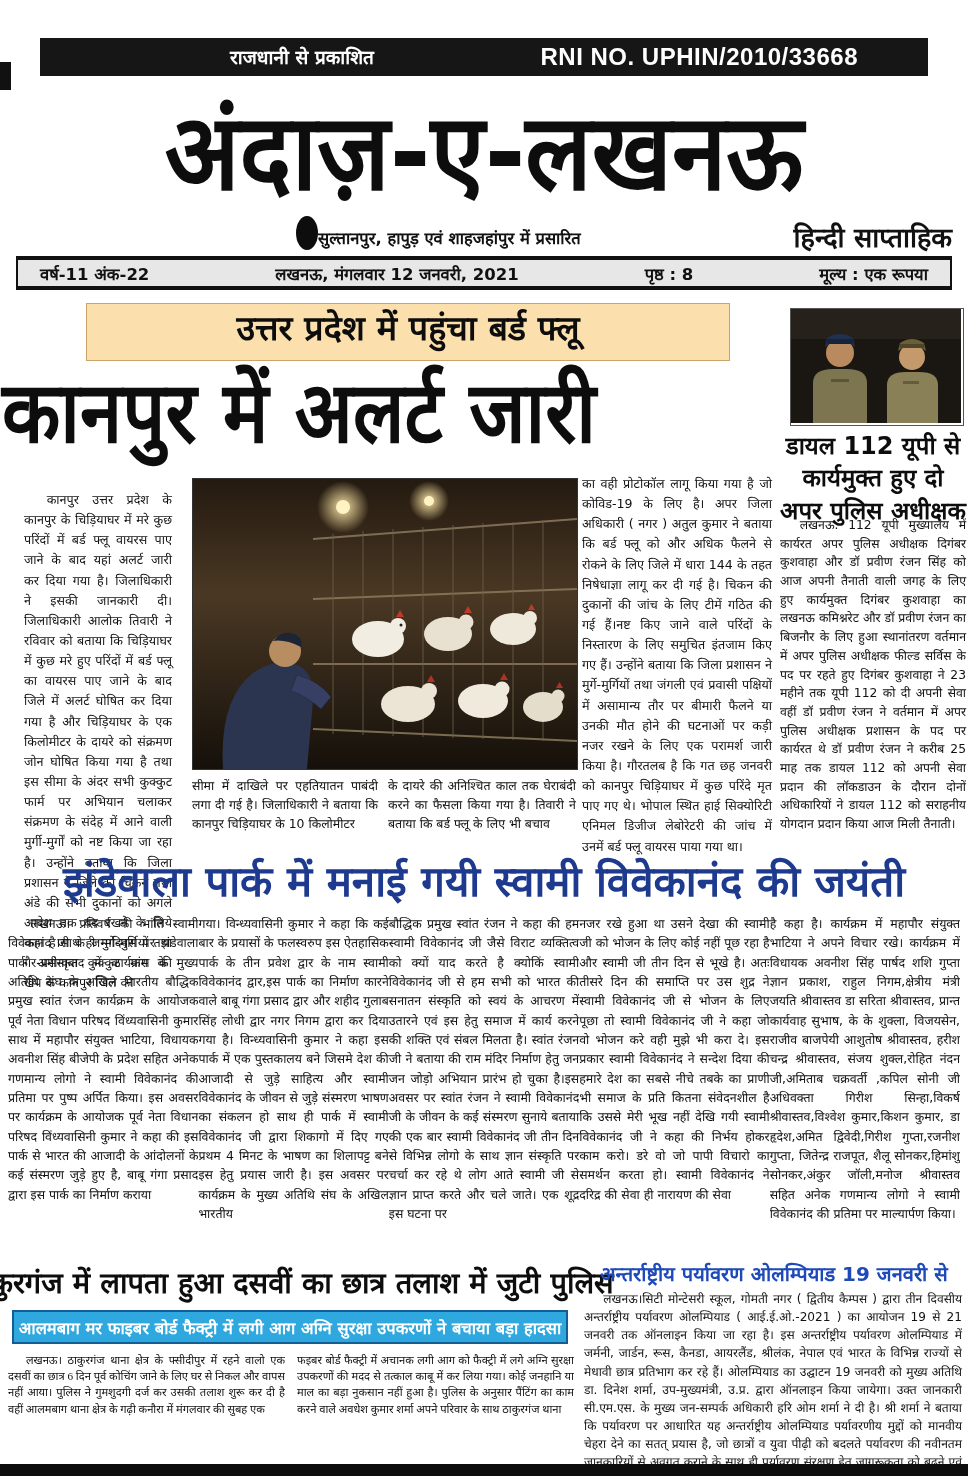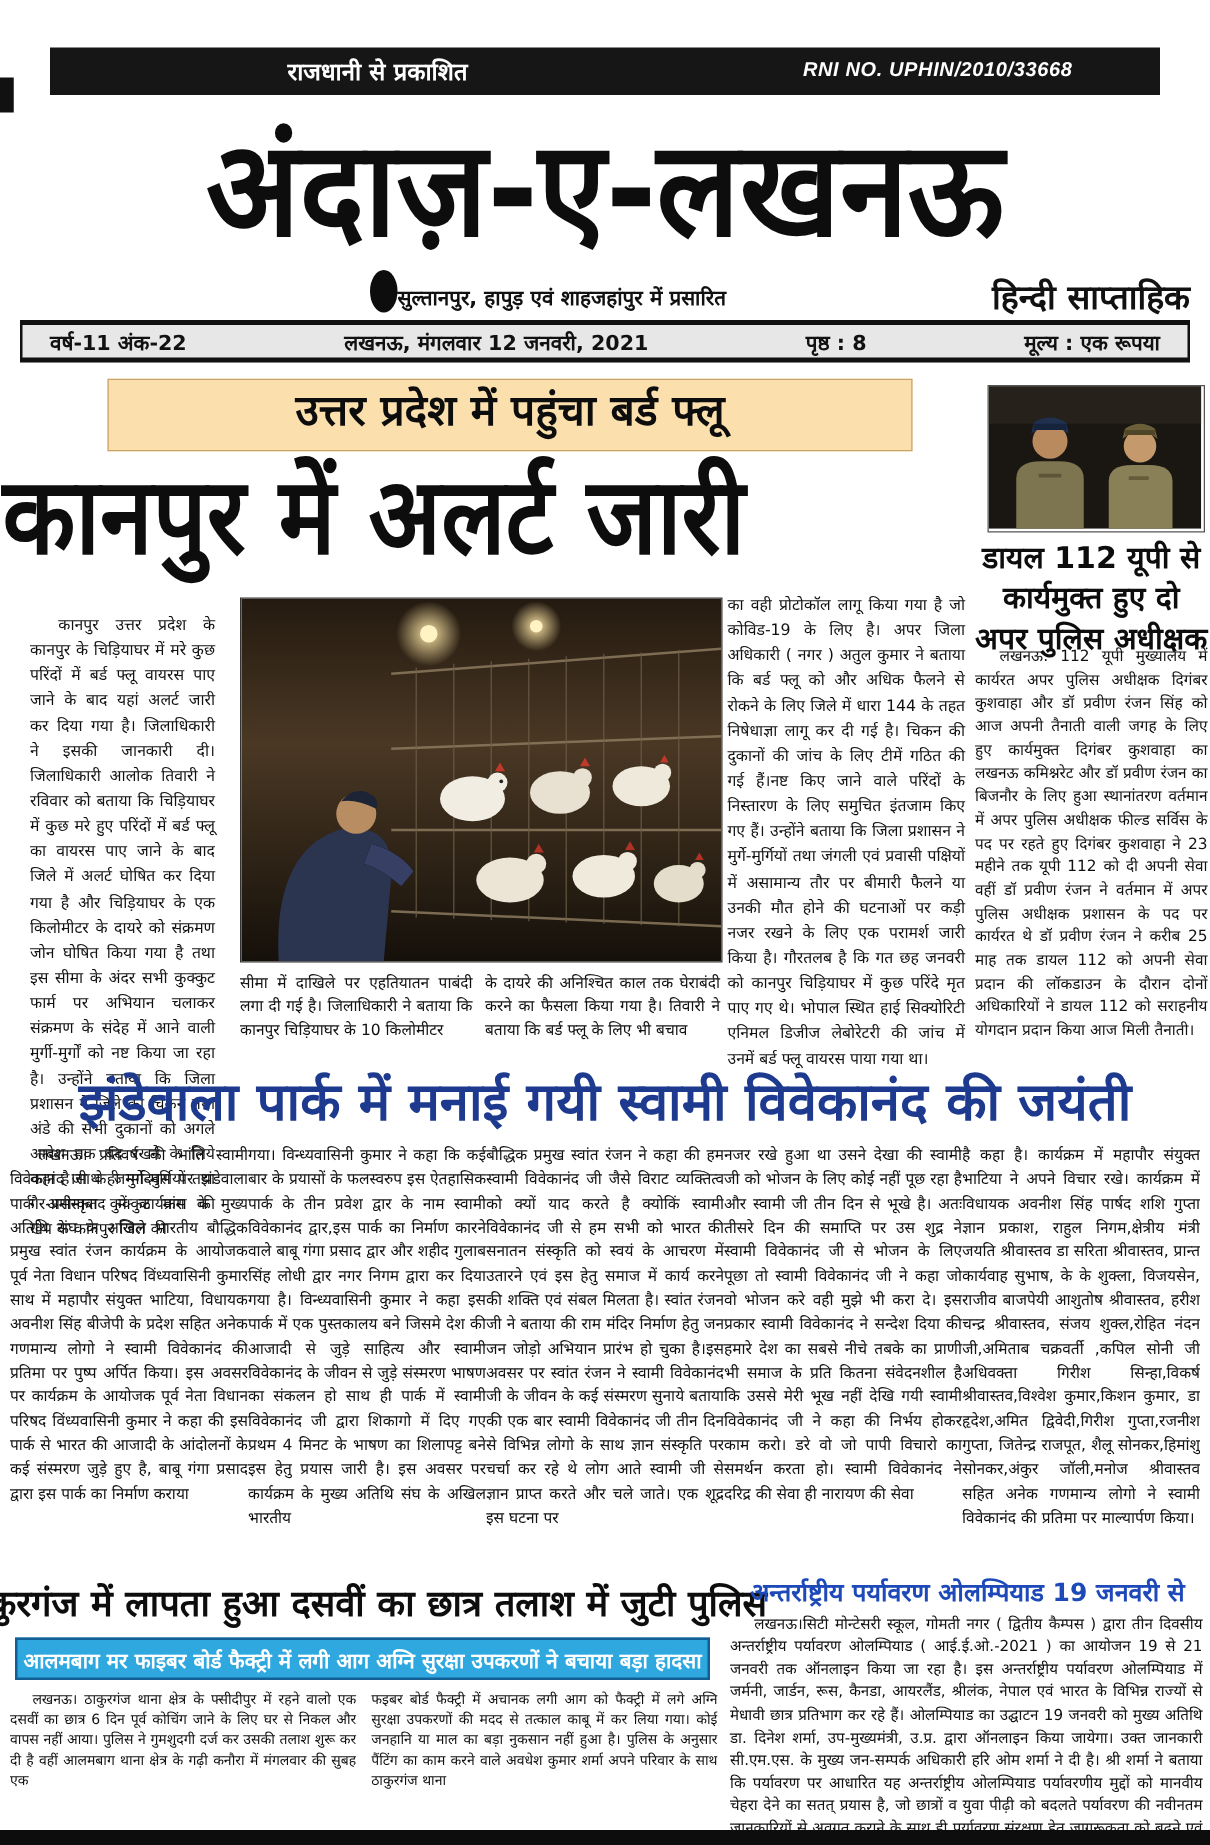--- a/index.html
+++ b/index.html
@@ -6,21 +6,21 @@
   .page{
     position:relative;width:968px;height:1476px;margin:0 auto;
     background:#ffffff;overflow:hidden;
     font-family:"DejaVu Sans",sans-serif;color:#111;
   }
   .abs{position:absolute;}
   
   .topbar{left:40px;top:38px;width:888px;height:38px;background:#161616;color:#fff;
     display:flex;align-items:center;justify-content:space-between;padding:0 70px 0 190px;box-sizing:border-box;}
   .topbar .t-left{font-weight:bold;font-size:19px;}
-  .topbar .t-right{font-weight:bold;font-size:16px;letter-spacing:.5px;font-family:"Liberation Sans",sans-serif;font-style:italic;}
+  .topbar .t-right{font-weight:bold;font-size:24px;letter-spacing:.5px;font-family:"Liberation Sans",sans-serif;}
   .edge-tab{left:0;top:62px;width:11px;height:28px;background:#111;}
   
   .masthead{left:0;top:78px;width:968px;height:148px;display:flex;align-items:center;justify-content:center;}
   .masthead .title{font-size:98px;font-weight:900;line-height:1;color:#0d0d0d;transform:scaleY(1.08);white-space:nowrap;}
   .subrow{left:0;top:224px;width:968px;height:30px;padding-left:36px;}
   .subrow .circ{position:absolute;left:296px;top:-8px;width:22px;height:34px;background:#0d0d0d;border-radius:50%;}
   .subrow .sub{position:absolute;left:318px;top:2px;font-weight:bold;font-size:16.5px;}
   .subrow .weekly{position:absolute;right:52px;top:-6px;font-weight:bold;font-size:27px;}
   
   .dateline{left:16px;top:256px;width:936px;height:34px;background:#e7e7e7;
@@ -49,21 +49,21 @@
     font-weight:900;font-size:42px;color:#1d3a8f;white-space:nowrap;}
   .viv-cols{left:8px;top:914px;width:952px;height:338px;display:flex;}
   .viv-col{flex:1;font-size:12.4px;line-height:1.56;text-align:justify;overflow:hidden;}
   .viv-col p{margin:0;}
   .viv-col.first p{text-indent:1.8em;}
   
   .thk-headline{left:0;top:1256px;width:580px;height:50px;display:flex;align-items:center;justify-content:center;
     font-weight:900;font-size:29px;color:#0d0d0d;white-space:nowrap;}
   .thk-band{left:12px;top:1310px;width:556px;height:34px;background:#2fa8e0;border:2px solid #135f93;
     display:flex;align-items:center;justify-content:center;color:#fff;font-weight:bold;font-size:16.5px;box-sizing:border-box;white-space:nowrap;}
-  .thk-cols{left:8px;top:1352px;width:566px;height:112px;display:flex;gap:12px;}
+  .thk-cols{left:8px;top:1352px;width:566px;height:112px;display:flex;gap:12px;font-family:Liberation Serif, serif;}
   .thk-col{flex:1;font-size:11.2px;line-height:1.45;text-align:justify;overflow:hidden;}
   .thk-col p{margin:0;}
   .thk-col.first p{text-indent:1.6em;}
   
   .oly-headline{left:584px;top:1258px;width:380px;height:30px;display:flex;align-items:center;justify-content:center;
     font-weight:bold;font-size:20px;color:#1e49b8;white-space:nowrap;}
   .oly-body{left:584px;top:1290px;width:378px;height:172px;font-size:12.1px;line-height:1.5;text-align:justify;}
   .oly-body p{margin:0;text-indent:1.6em;}
   .bottom-bar{left:0;top:1464px;width:968px;height:12px;background:#0d0d0d;}
 </style>

